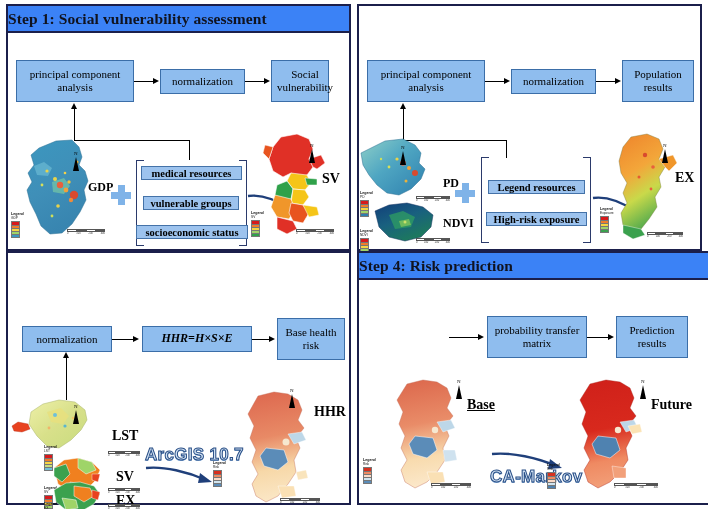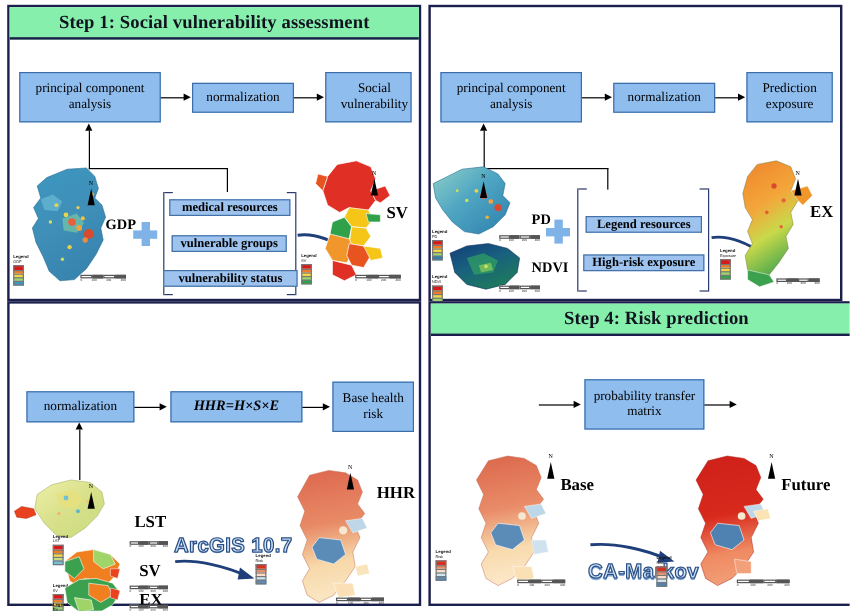--- a/index.html
+++ b/index.html
@@ -7,22 +7,22 @@
   #figure{position:relative;width:708px;height:509px;background:#fff;}
 
   
   .panel{position:absolute;border:2px solid #1b1f4b;background:#ffffff;box-sizing:border-box;}
   #panel1{left:6px;  top:4px;   width:345px; height:247px;}
   #panel2{left:357px;top:4px;   width:345px; height:247px;}
   #panel3{left:6px;  top:251px; width:345px; height:254px;}
   #panel4{left:357px;top:251px; width:380px; height:254px;}
 
   .panel-header{position:absolute;left:0;top:0;width:100%;height:27px;
-       background:#86efac;border-bottom:2px solid #1b1f4b;box-sizing:border-box;
-       display:flex;align-items:center;justify-content:center;}
+       background:#3b82f6;border-bottom:2px solid #1b1f4b;box-sizing:border-box;
+       display:flex;align-items:center;justify-content:flex-start;}
   .panel-header .htxt{font-family:"Liberation Serif",serif;font-weight:bold;
        font-size:15.5px;color:#10131f;letter-spacing:.1px;white-space:nowrap;}
   .panel-body{position:absolute;left:0;top:27px;width:100%;bottom:0;}
 
   
   .pbox{position:absolute;background:#8fbdee;border:1px solid #3b6ea8;
      box-sizing:border-box;display:flex;align-items:center;justify-content:center;
      text-align:center;font-family:"Liberation Serif",serif;font-size:11px;
      color:#000;line-height:1.15;padding:1px 2px;}
   .pbox.formula{font-style:italic;font-weight:bold;font-size:12px;}
@@ -102,21 +102,21 @@
 <div id="figure">
 
   <div class="panel" id="panel1">
     <div class="panel-header">
       <span class="htxt">Step 1: Social vulnerability assessment</span>
     </div>
     <div class="panel-body">
 
       <div class="pbox" style="left:8px;top:27px;width:118px;height:42px;">principal component analysis</div>
       <div class="pbox" style="left:152px;top:36px;width:85px;height:25px;">normalization</div>
-      <div class="pbox" style="left:263px;top:27px;width:72px;height:42px;padding-left:12px;">Social vulnerability</div>
+      <div class="pbox" style="left:263px;top:27px;width:58px;height:42px;padding-left:12px;">Social vulnerability</div>
 
       <div class="hline" style="left:126px;top:48px;width:20px;"></div>
       <div class="arrowR" style="left:145px;top:44.5px;"></div>
       <div class="hline" style="left:237px;top:48px;width:20px;"></div>
       <div class="arrowR" style="left:256px;top:44.5px;"></div>
 
       <div class="vline" style="left:66px;top:76px;height:32px;"></div>
       <div class="arrowU" style="left:63px;top:70px;"></div>
       <div class="hline" style="left:66px;top:107px;width:116px;"></div>
       <div class="vline" style="left:181px;top:107px;height:20px;"></div>
@@ -184,21 +184,21 @@
       </div>
 
       <div class="bracket open" style="left:128px;top:127px;width:111px;height:86px;">
         <span class="tick" style="left:0;top:0;"></span>
           <span class="tick" style="right:0;top:0;"></span>
         <span class="tick" style="left:0;bottom:0;"></span>
           <span class="tick" style="right:0;bottom:0;"></span>
       </div>
       <div class="factor" style="left:133px;top:133px;width:101px;height:14px;">medical resources</div>
       <div class="factor" style="left:135px;top:163px;width:96px;height:14px;">vulnerable groups</div>
-      <div class="factor" style="left:128px;top:192px;width:112px;height:14px;">vulnerability status</div>
+      <div class="factor" style="left:128px;top:192px;width:112px;height:14px;">socioeconomic status</div>
 
       <div class="curvearrow" style="left:238px;top:158px;width:52px;height:26px;">
         <svg width="52" height="26" viewBox="0 0 52 26">
           <path d="M2 5 C16 3 32 10 44 18" fill="none" stroke="#1f3f7a" stroke-width="2.4"></path>
           <path d="M40 11 L48 20 L36 21 Z" fill="#1f3f7a"></path>
         </svg>
       </div>
 
       <div class="map" style="left:253px;top:100px;width:72px;height:105px;">
         <svg viewBox="0 0 72 105" preserveAspectRatio="none">
@@ -246,21 +246,21 @@
           </div>
       </div>
     </div>
   </div>
 
   <div class="panel" id="panel2">
     <div class="panel-body">
 
       <div class="pbox" style="left:8px;top:27px;width:118px;height:42px;">principal component analysis</div>
       <div class="pbox" style="left:152px;top:36px;width:85px;height:25px;">normalization</div>
-      <div class="pbox" style="left:263px;top:27px;width:72px;height:42px;">Prediction exposure</div>
+      <div class="pbox" style="left:263px;top:27px;width:72px;height:42px;">Population results</div>
 
       <div class="hline" style="left:126px;top:48px;width:20px;"></div>
       <div class="arrowR" style="left:145px;top:44.5px;"></div>
       <div class="hline" style="left:237px;top:48px;width:20px;"></div>
       <div class="arrowR" style="left:256px;top:44.5px;"></div>
 
       <div class="vline" style="left:44px;top:76px;height:32px;"></div>
       <div class="arrowU" style="left:41px;top:70px;"></div>
       <div class="hline" style="left:44px;top:107px;width:104px;"></div>
       <div class="vline" style="left:147px;top:107px;height:18px;"></div>
@@ -628,20 +628,21 @@
     </div>
   </div>
 
   <div class="panel" id="panel4">
     <div class="panel-header">
       <span class="htxt">Step 4: Risk prediction</span>
     </div>
     <div class="panel-body">
 
       <div class="pbox" style="left:128px;top:36px;width:100px;height:42px;">probability transfer matrix</div>
+      <div class="pbox" style="left:257px;top:36px;width:72px;height:42px;">Prediction results</div>
 
       <div class="hline" style="left:90px;top:57px;width:30px;"></div>
       <div class="arrowR" style="left:119px;top:53.5px;"></div>
       <div class="hline" style="left:228px;top:57px;width:22px;"></div>
       <div class="arrowR" style="left:249px;top:53.5px;"></div>
 
       <div class="map" style="left:30px;top:98px;width:80px;height:116px;">
         <svg viewBox="0 0 80 116" preserveAspectRatio="none">
           <defs>
               <linearGradient id="g_base" x1="0.4" y1="0" x2="0.5" y2="1">
@@ -652,21 +653,21 @@
           </linearGradient>
             </defs>
           <path d="M18 6 L34 2 L48 4 L58 10 L62 20 L58 30 L64 38 L56 48 L60 58 L54 70 L56 82 L48 94 L38 104 L26 110 L16 104 L12 92 L18 82 L12 70 L16 58 L10 46 L14 34 L8 22 Z" fill="url(#g_base)" stroke="#c06a55" stroke-width="0.4"></path>
           <path d="M26 58 L44 60 L48 72 L38 80 L24 76 L20 66 Z" fill="#5b8cb8" stroke="#fff" stroke-width="0.5"></path>
           <path d="M48 44 L62 42 L66 50 L54 54 Z" fill="#bdd7e8" stroke="#fff" stroke-width="0.4"></path>
           <path d="M54 72 L66 72 L68 82 L56 84 Z" fill="#cfe2ef" stroke="#fff" stroke-width="0.4"></path>
           <path d="M38 94 L54 94 L56 104 L42 106 Z" fill="#fae0b4" stroke="#fff" stroke-width="0.4"></path>
           <circle cx="46" cy="52" r="3.2" fill="#f6e8d0"></circle>
         </svg>
       </div>
-      <div class="maplabel big" style="left:108px;top:117px;">Base</div>
+      <div class="maplabel big" style="left:108px;top:117px;text-decoration:underline;">Base</div>
       <div class="north" style="left:96px;top:99px;">
         <span class="nn">N</span>
           <span class="tri"></span>
       </div>
       <div class="legend" style="left:4px;top:178px;">
         <div class="ltitle">Legend</div>
         <div class="lsub">Risk</div>
         <div class="ramp">
           <i style="background:#d7301f"></i>
             <i style="background:#ef8a62"></i>

